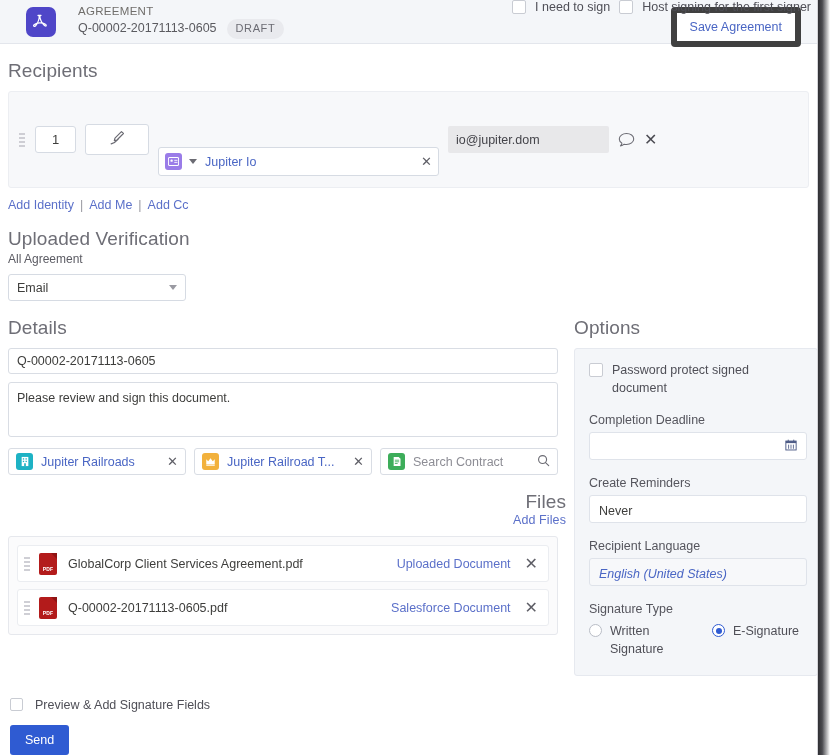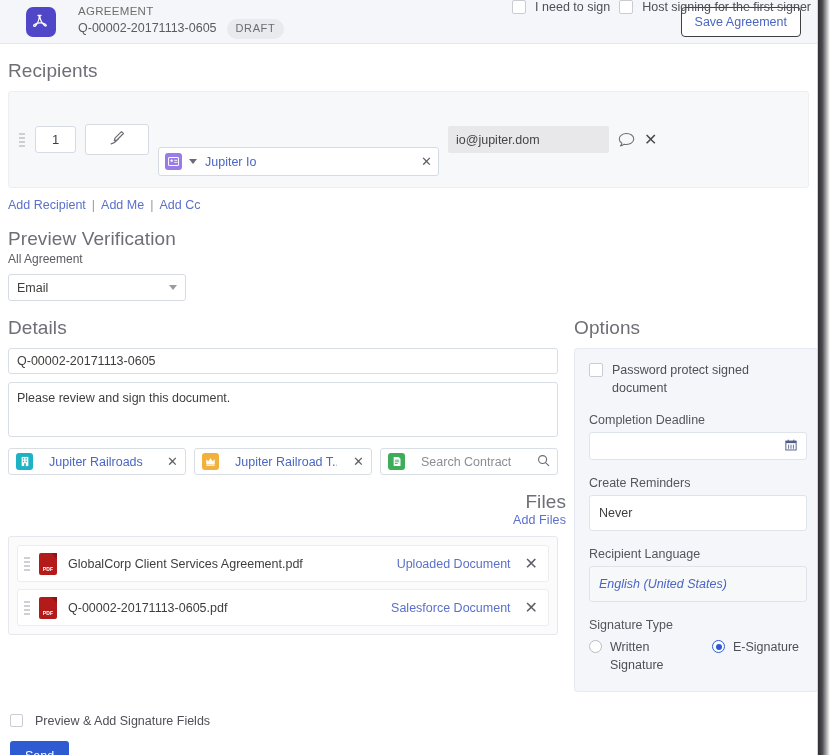--- a/index.html
+++ b/index.html
@@ -34,21 +34,21 @@
   .hdr-text{margin-left:22px;line-height:1.25;}
   .hdr-kicker{font-size:11.5px;color:#706e6b;letter-spacing:.3px;}
   .hdr-row2{display:flex;align-items:center;gap:10px;margin-top:1px;}
   .hdr-id{font-size:12.5px;color:#5b5b60;}
   .badge{
     background:#e9eaee;color:#6b6b73;font-size:11px;letter-spacing:.6px;
     padding:3px 9px;border-radius:11px;
   }
   .btn-outline{
     position:absolute;right:16px;top:7px;
-    background:#ffffff;border:1px solid #404040;border-radius:4px;
+    background:#ffffff;border:6px solid #404040;border-radius:4px;
     color:#4a66c4;font-size:12.5px;padding:7px 13px;cursor:pointer;
     font-family:inherit;
   }
 
   
   .sec-title{
     font-size:19px;font-weight:400;color:#6e6e76;
     margin:16px 0 9px 8px;letter-spacing:.1px;
   }
   .link{color:#5b70c9;font-size:12.5px;cursor:pointer;text-decoration:none;}
@@ -124,21 +124,21 @@
     font-family:inherit;
   }
   .area{
     width:550px;height:55px;border:1px solid #d9dde4;border-radius:3px;background:#fff;
     font-size:12.5px;color:#3e3e3c;padding:7px 8px;margin:8px 0 0 8px;box-sizing:border-box;
     font-family:inherit;resize:none;line-height:1.35;
   }
   .pill-row{display:flex;gap:8px;margin:7px 0 0 8px;}
   .pill{
     height:27px;border:1px solid #d9dde4;border-radius:3px;background:#fff;
-    display:flex;align-items:center;padding:0 7px;box-sizing:border-box;gap:16px;
+    display:flex;align-items:center;padding:0 7px;box-sizing:border-box;gap:8px;
   }
   .pill .nm{font-size:12.5px;color:#4a66c4;flex:1 1 auto;white-space:nowrap;overflow:hidden;}
   .pill .ph{font-size:12.5px;color:#8d8d95;flex:1 1 auto;}
 
   
   .files-hdr{display:flex;align-items:flex-end;justify-content:space-between;width:558px;flex-direction:column;}
   .files-card{
     margin-left:8px;width:550px;border:1px solid #e6e8ed;border-radius:3px;background:#fbfbfc;
     padding:8px;box-sizing:border-box;
   }
@@ -169,21 +169,21 @@
   .opt-lbl{font-size:12.5px;color:#55555d;margin-bottom:5px;}
   .opt-ck-row{display:flex;align-items:flex-start;gap:9px;margin-bottom:16px;}
   .opt-ck-txt{font-size:12.5px;color:#4f4f57;line-height:1.45;}
   .date-in{
     width:218px;height:28px;background:#fff;border:1px solid #dfe3ea;border-radius:3px;
     display:flex;align-items:center;justify-content:flex-end;padding-right:9px;
     box-sizing:border-box;margin-bottom:16px;
   }
   .opt-sel{
     width:218px;height:28px;border:1px solid #dfe3ea;border-radius:3px;background:#fff;
-    display:flex;align-items:center;padding:17px 9px;box-sizing:border-box;margin-bottom:16px;
+    display:flex;padding:8px 9px;box-sizing:border-box;margin-bottom:16px;
     cursor:pointer;
   }
   .opt-sel.muted{background:#f7f8fa;}
   .opt-sel .v{font-size:12.5px;color:#3e3e3c;flex:1 1 auto;}
   .opt-sel.muted .v{color:#4a66c4;font-style:italic;}
   .radio-row{display:flex;gap:22px;margin-top:6px;}
   .radio{
     width:11px;height:11px;border-radius:50%;border:1px solid #b9bdc6;background:#fff;
     flex:0 0 auto;margin-top:2px;cursor:pointer;position:relative;
   }
@@ -253,35 +253,35 @@
     <input class="email-in" readonly="" value="io@jupiter.dom" style="">
     <span class="icon-btn">
       <svg width="17" height="16" viewBox="0 0 20 18">
         <path d="M10 1.4c-4.7 0-8.5 2.8-8.5 6.3 0 2 1.2 3.8 3.1 5-.2 1.2-.8 2.3-1.7 3.2 1.7-.3 3.2-1 4.4-2 .9.2 1.8.3 2.7.3 4.7 0 8.5-2.8 8.5-6.5S14.7 1.4 10 1.4z" fill="none" stroke="#6b6b73" stroke-width="1.25" stroke-linejoin="round"></path>
       </svg>
     </span>
     <span class="icon-btn" style="font-size:16px;color:#4b4b52;">✕</span>
   </div>
 
   <div class="links-row">
-    <a class="link">Add Recipient</a>
+    <a class="link">Add Identity</a>
     <span class="sep">|</span>
     <a class="link">Add Me</a>
     <span class="sep">|</span>
     <a class="link">Add Cc</a>
 
     <span class="check-row" style="top:0;">
       <span class="cbox"></span>
       <span class="cbox-lab">I need to sign</span>
       <span class="cbox"></span>
       <span class="cbox-lab">Host signing for the first signer</span>
     </span>
   </div>
 
-  <div class="sec-title" style="margin-bottom:2px;">Preview Verification</div>
+  <div class="sec-title" style="margin-bottom:2px;">Uploaded Verification</div>
   <div class="txt-sm" style="margin-left:8px;">All Agreement</div>
   <div class="select" style="width:178px;margin:8px 0 0 8px;">
     <span class="val">Email</span>
     <span class="dn"></span>
   </div>
 
   <div class="cols">
     <div class="col-left">
       <div class="sec-title">Details</div>
       <input class="text-in" value="Q-00002-20171113-0605" style="">

